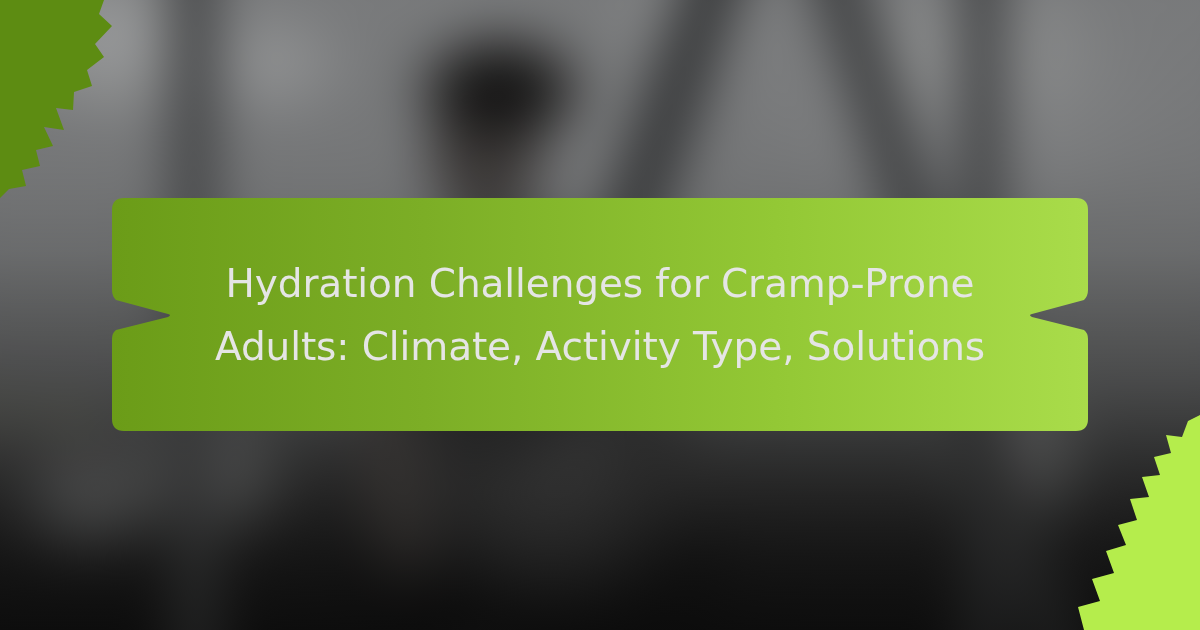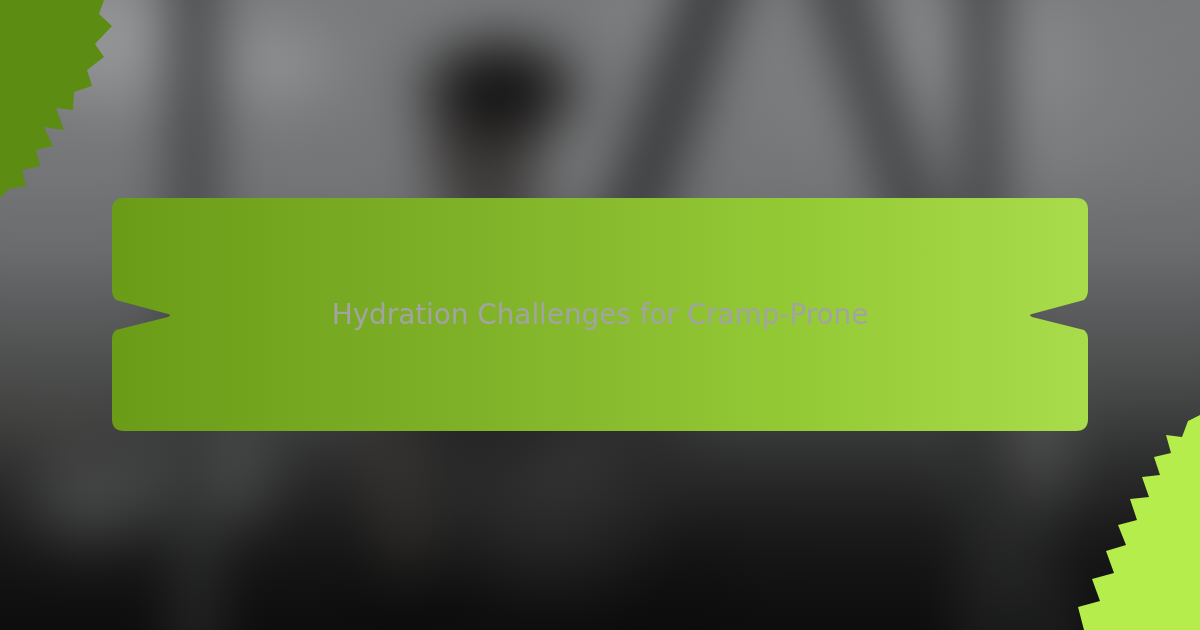--- a/index.html
+++ b/index.html
@@ -89,24 +89,24 @@
 
   #banner-text {
     position:absolute;
     left:150px; right:150px;
     top:0; bottom:0;
     display:flex; flex-direction:column;
     align-items:center; justify-content:center;
     gap:4px;
   }
   .title-line {
-    font-size:28px;
+    font-size:39px;
     line-height:59px;
     font-weight:400;
-    color:#a3a3a3;
+    color:#e5e5e5;
     text-align:center;
     white-space:nowrap;
     letter-spacing:-0.1px;
   }
 </style>
 </head>
 <body>
 
 <div id="stage">
 
@@ -140,16 +140,17 @@
         </linearGradient>
       </defs>
       <path d="M14,2 Q2,2 2,14 L2,94 Q2,100 6,104 L58,118 Q62,119 58,121
                L6,134 Q2,137 2,143 L2,223 Q2,235 14,235 L966,235
                Q978,235 978,223 L978,143 Q978,137 974,134 L922,121
                Q918,119 922,118 L974,104 Q978,100 978,94 L978,14
                Q978,2 966,2 Z" fill="url(#ribbonGrad)"></path>
     </svg>
     <div id="banner-text">
       <div class="title-line">Hydration Challenges for Cramp-Prone</div>
+      <div class="title-line">Adults: Climate, Activity Type, Solutions</div>
     </div>
   </div>
 
 </div>
 
 </body></html>

